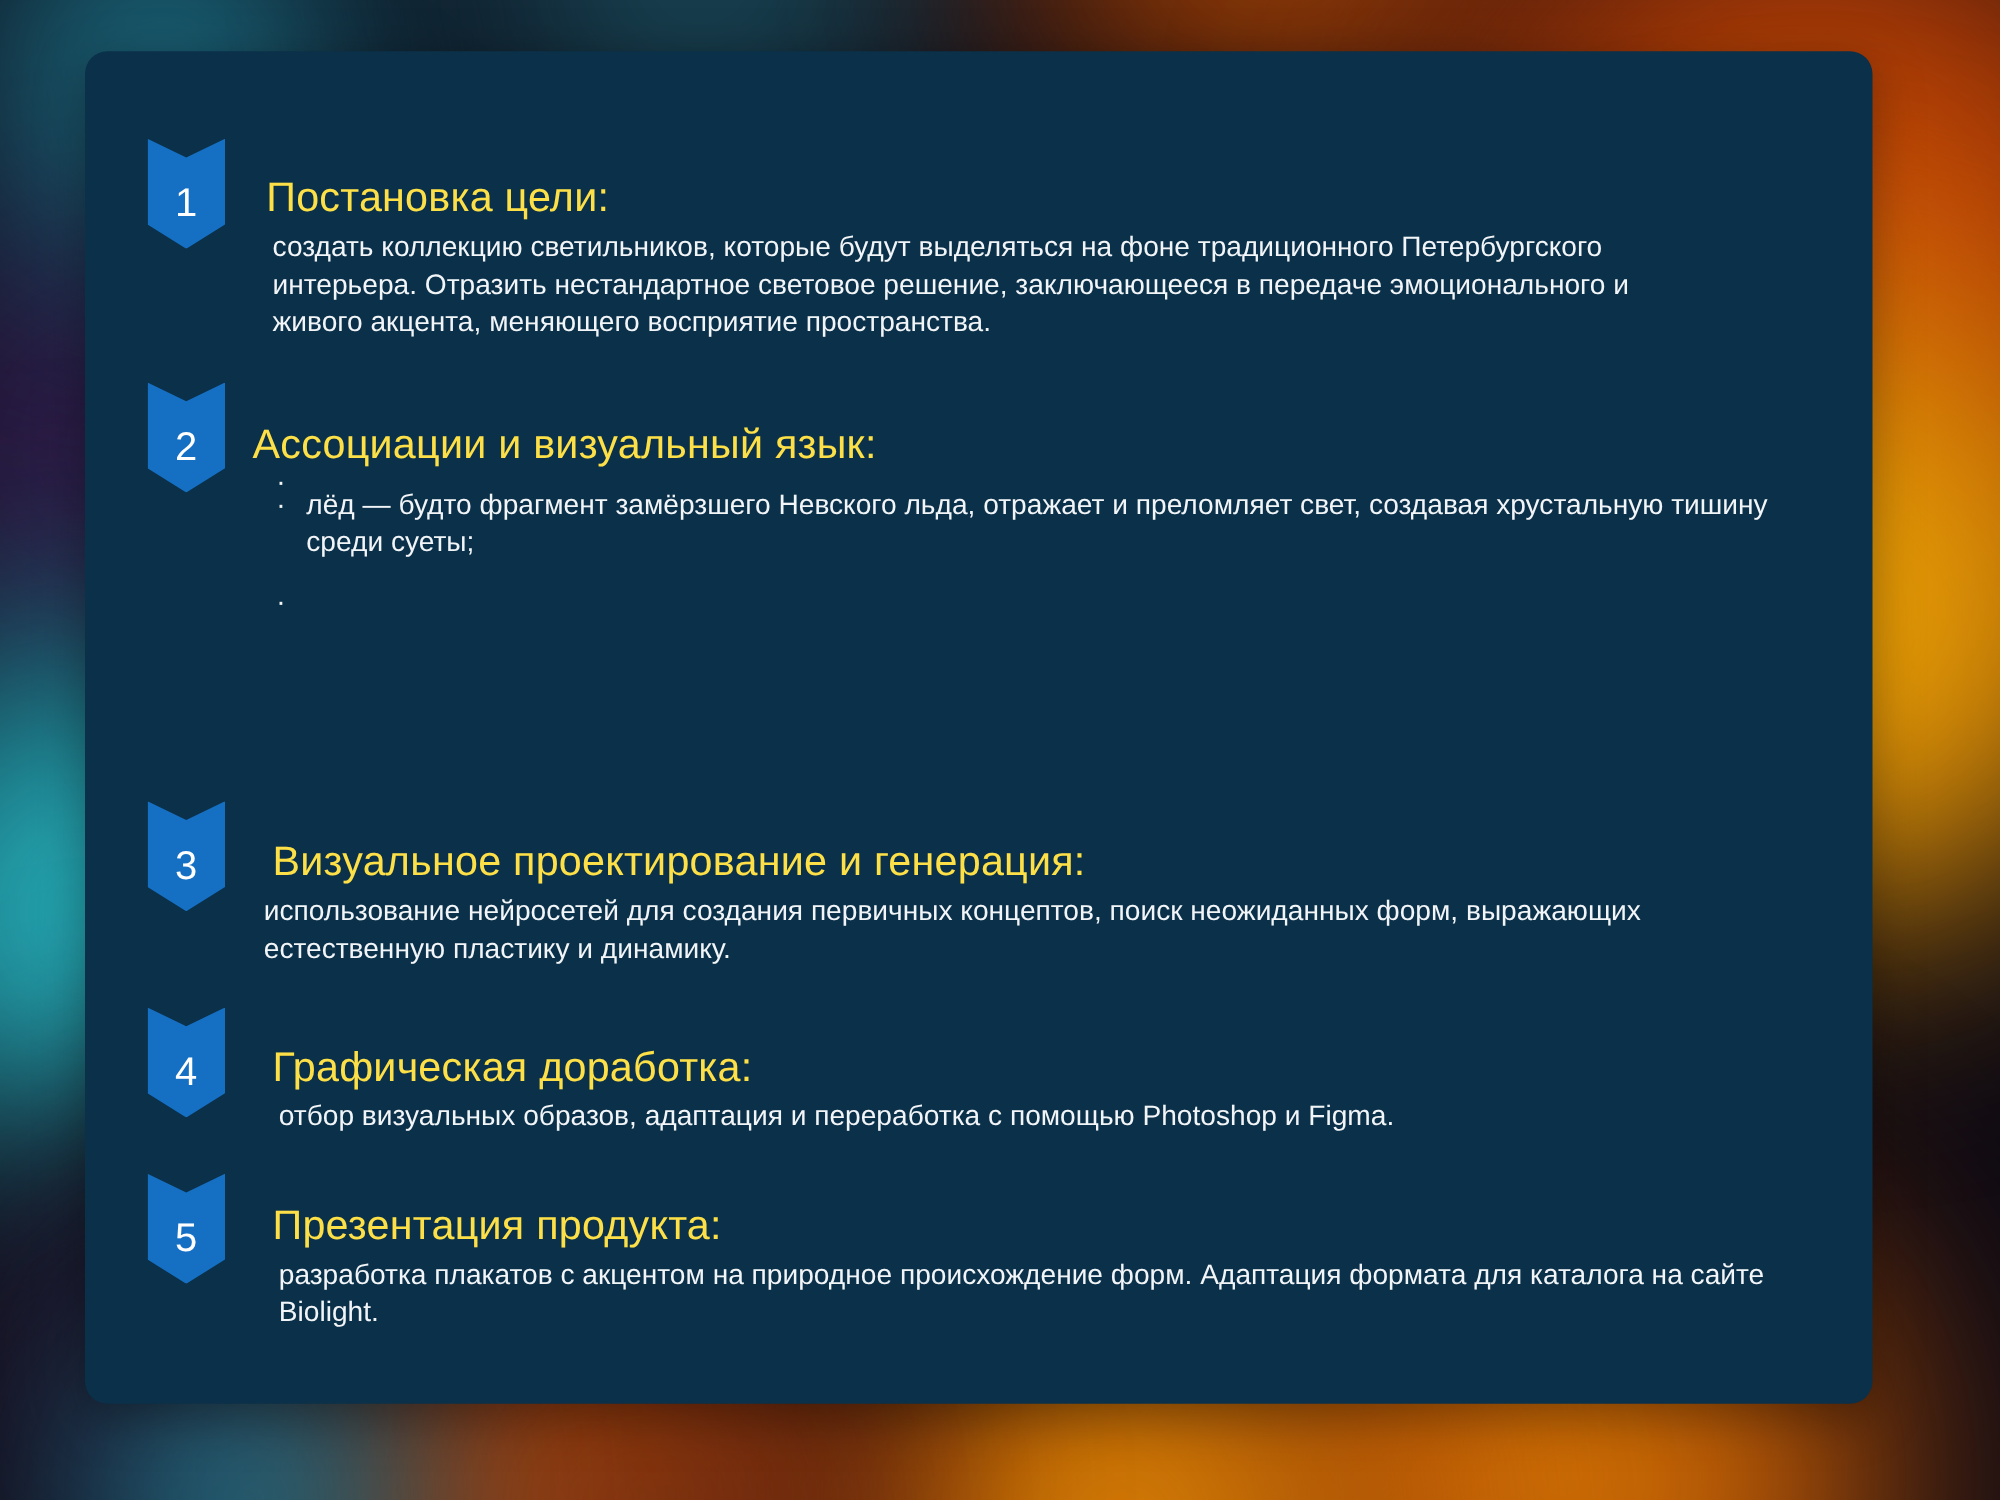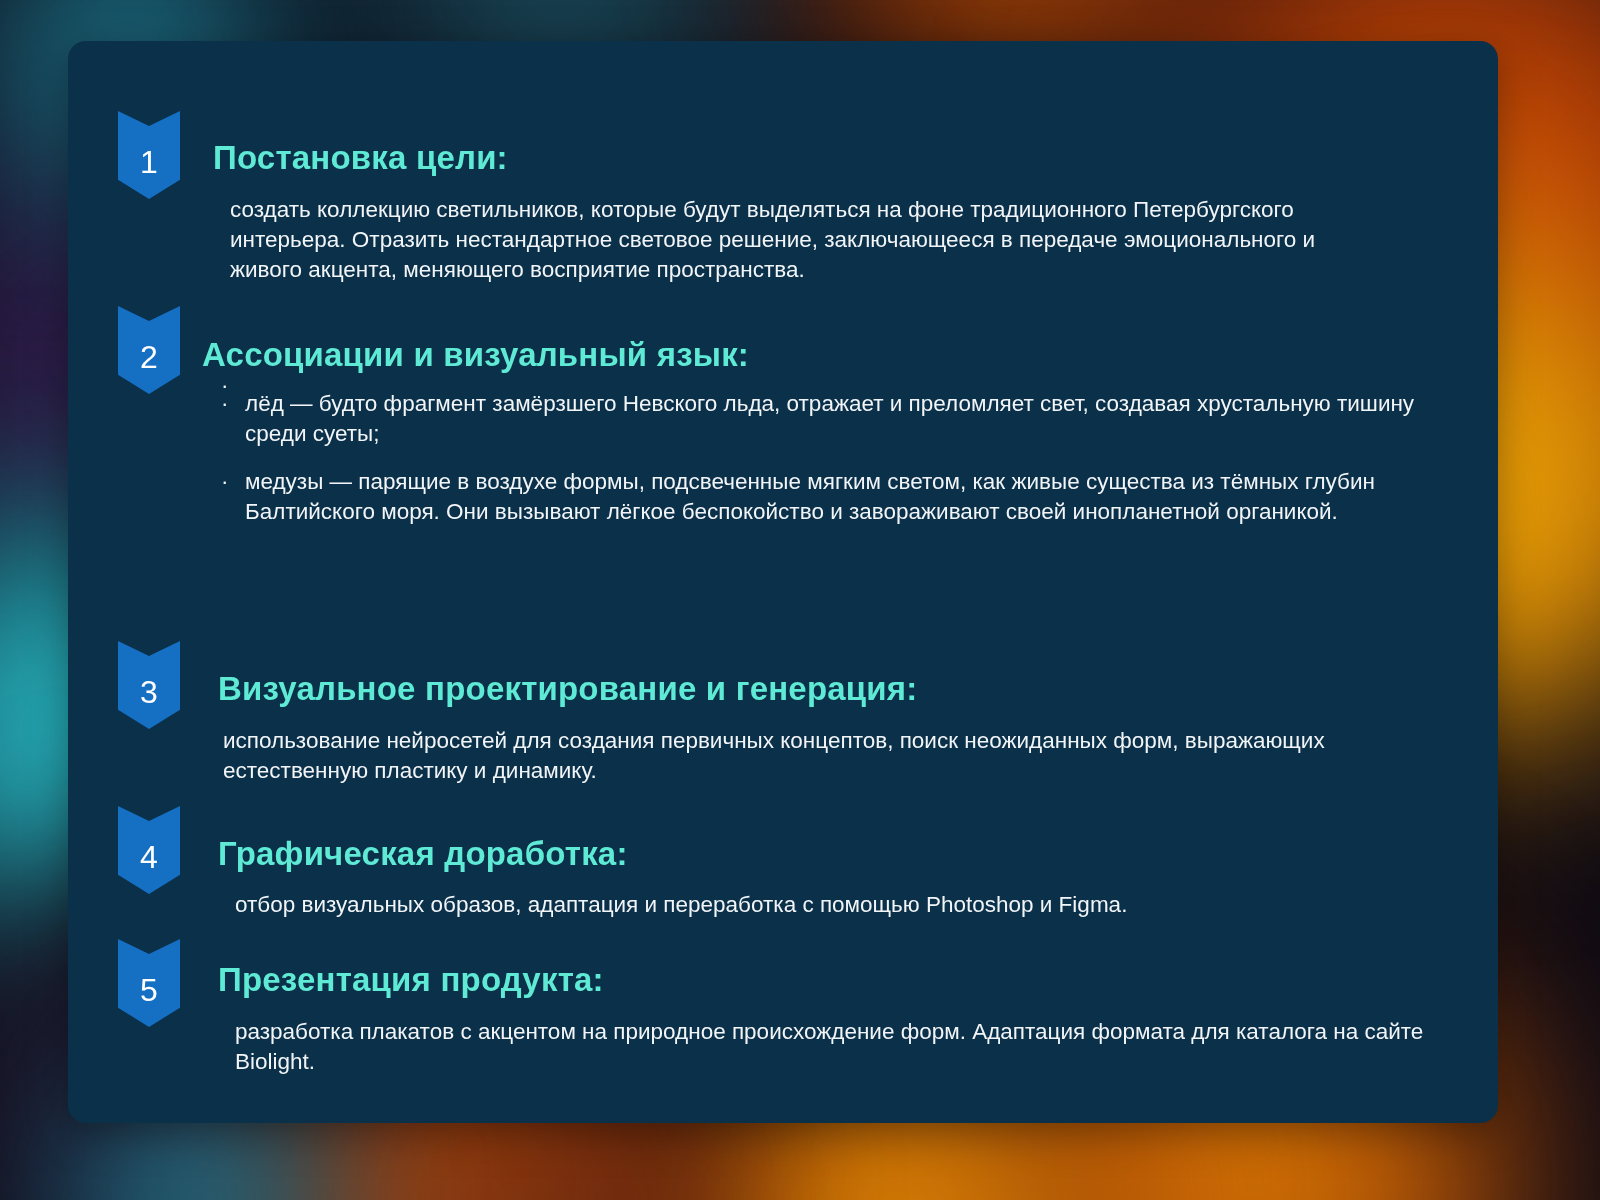--- a/index.html
+++ b/index.html
@@ -82,32 +82,32 @@
     font-weight: 400;
     display: flex;
     align-items: center;
     justify-content: center;
     padding-top: 14px;
     box-sizing: border-box;
     line-height: 1;
   }
 
   .sec-head {
-    color: #5eead4;
+    color: #fde047;
     font-size: 33px;
-    font-weight: 700;
+    font-weight: 400;
     letter-spacing: .2px;
     white-space: nowrap;
     margin: 0;
   }
   .sec-body {
     color: #f2f5f8;
     font-size: 22.5px;
     line-height: 1.33;
-    margin: 17px;
+    margin: 5px;
   }
   .bullets { list-style: none; margin: 0; padding: 0; }
   .bullets li {
     color: #f2f5f8;
     font-size: 22.5px;
     line-height: 1.33;
     position: relative;
     padding-left: 32px;
     margin-bottom: 18px;
   }
@@ -157,21 +157,20 @@
     <ul class="bullets" style="position:absolute;left:145px;top:330px;width:1245px;">
       <li>
         <span class="dot">·</span>
       </li>
       <li>
         <span class="dot">·</span>
         <span>лёд — будто фрагмент замёрзшего Невского льда, отражает и преломляет свет, создавая хрустальную тишину среди суеты;</span>
       </li>
       <li>
         <span class="dot">·</span>
-        <span>медузы — парящие в воздухе формы, подсвеченные мягким светом, как живые существа из тёмных глубин Балтийского моря. Они вызывают лёгкое беспокойство и завораживают своей инопланетной органикой.</span>
       </li>
     </ul>
   </div>
 
   <div class="section" style="left:0;top:0;width:100%;">
     <div class="badge" style="left:50px;top:600px;">
         <span>3</span>
       </div>
     <h2 class="sec-head" style="position:absolute;left:150px;top:629px;">Визуальное проектирование и генерация:</h2>
     <p class="sec-body" style="position:absolute;left:138px;top:668px;width:1240px;">использование нейросетей для создания первичных концептов, поиск неожиданных форм, выражающих естественную пластику и динамику.</p>

